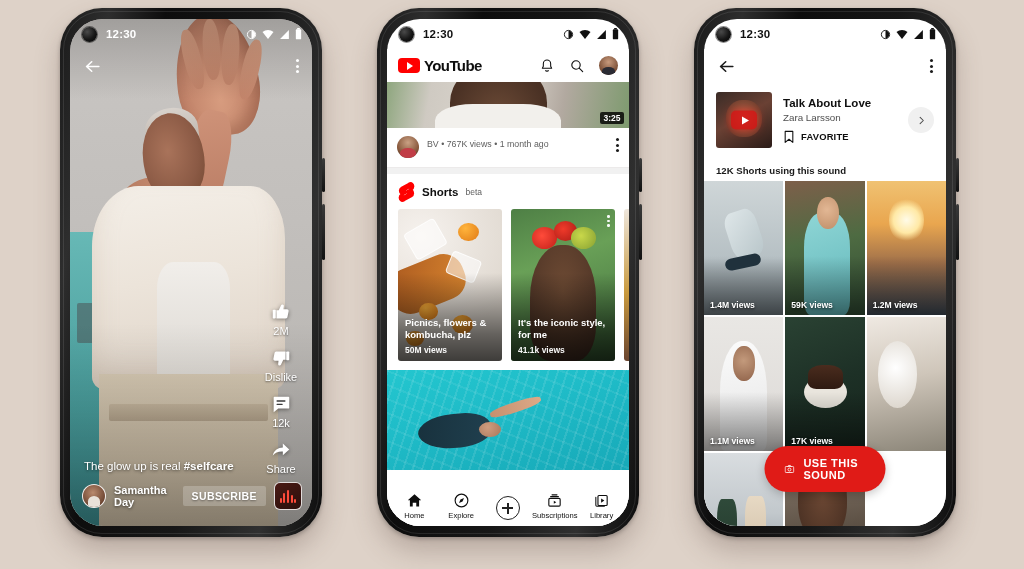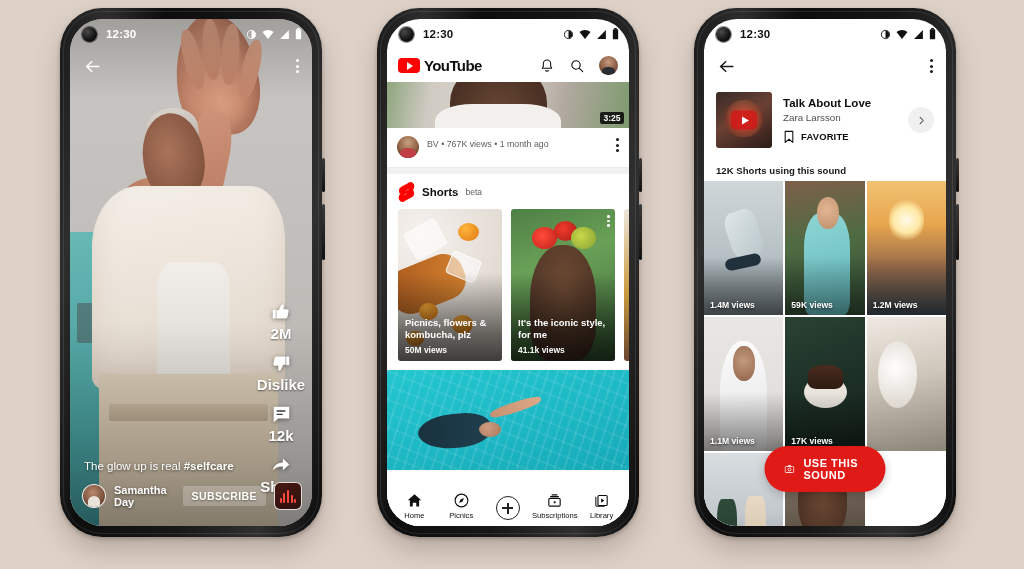--- a/index.html
+++ b/index.html
@@ -146,21 +146,21 @@
   .kebab i{ width:3px;height:3px;border-radius:50%;background:#fff; display:block; }
   .kebab.dark i{ background:#1b1b1b; }
 
   .p1-rail{
     position:absolute; right:8px; top:282px; width:46px; z-index:14;
     display:flex; flex-direction:column; align-items:center; gap:10px;
     color:#fff;
   }
   .rail-item{ display:flex; flex-direction:column; align-items:center; gap:2px; cursor:pointer; }
   .rail-label{
-    font-size:15px; font-weight:700; color:#fff;
+    font-size:11px; font-weight:400; color:#fff;
     text-shadow:0 1px 2px rgba(0,0,0,.55);
   }
   .rail-item svg{ filter: drop-shadow(0 1px 2px rgba(0,0,0,.45)); }
 
   .p1-caption{
     position:absolute; left:14px; bottom:54px; z-index:14;
     color:#fff; font-size:11.5px; font-weight:500;
     text-shadow:0 1px 3px rgba(0,0,0,.6);
     max-width:72%;
   }
@@ -722,21 +722,21 @@
           <svg width="17" height="17" viewBox="0 0 24 24">
               <path d="M12 3 L21.5 11.5 H18.5 V20.5 H14.5 V15 H9.5 V20.5 H5.5 V11.5 H2.5 Z" fill="#0f0f0f"></path>
             </svg>
           <span class="nav-lbl">Home</span>
         </div>
         <div class="nav-item">
           <svg width="17" height="17" viewBox="0 0 24 24">
               <circle cx="12" cy="12" r="9" fill="none" stroke="#0f0f0f" stroke-width="1.6"></circle>
               <path d="M15.5 8.5 L10.5 10.5 L8.5 15.5 L13.5 13.5 Z" fill="#0f0f0f"></path>
             </svg>
-          <span class="nav-lbl">Picnics</span>
+          <span class="nav-lbl">Explore</span>
         </div>
         <div class="nav-item">
           <div class="nav-plus"></div>
         </div>
         <div class="nav-item">
           <svg width="17" height="17" viewBox="0 0 24 24">
               <rect x="4" y="9" width="16" height="11" rx="1.6" fill="none" stroke="#0f0f0f" stroke-width="1.6"></rect>
               <path d="M6.5 6.5h11M8.5 4h7" stroke="#0f0f0f" stroke-width="1.6" stroke-linecap="round"></path>
               <path d="M11 12.5 L14.5 14.5 L11 16.5 Z" fill="#0f0f0f"></path>
             </svg>

